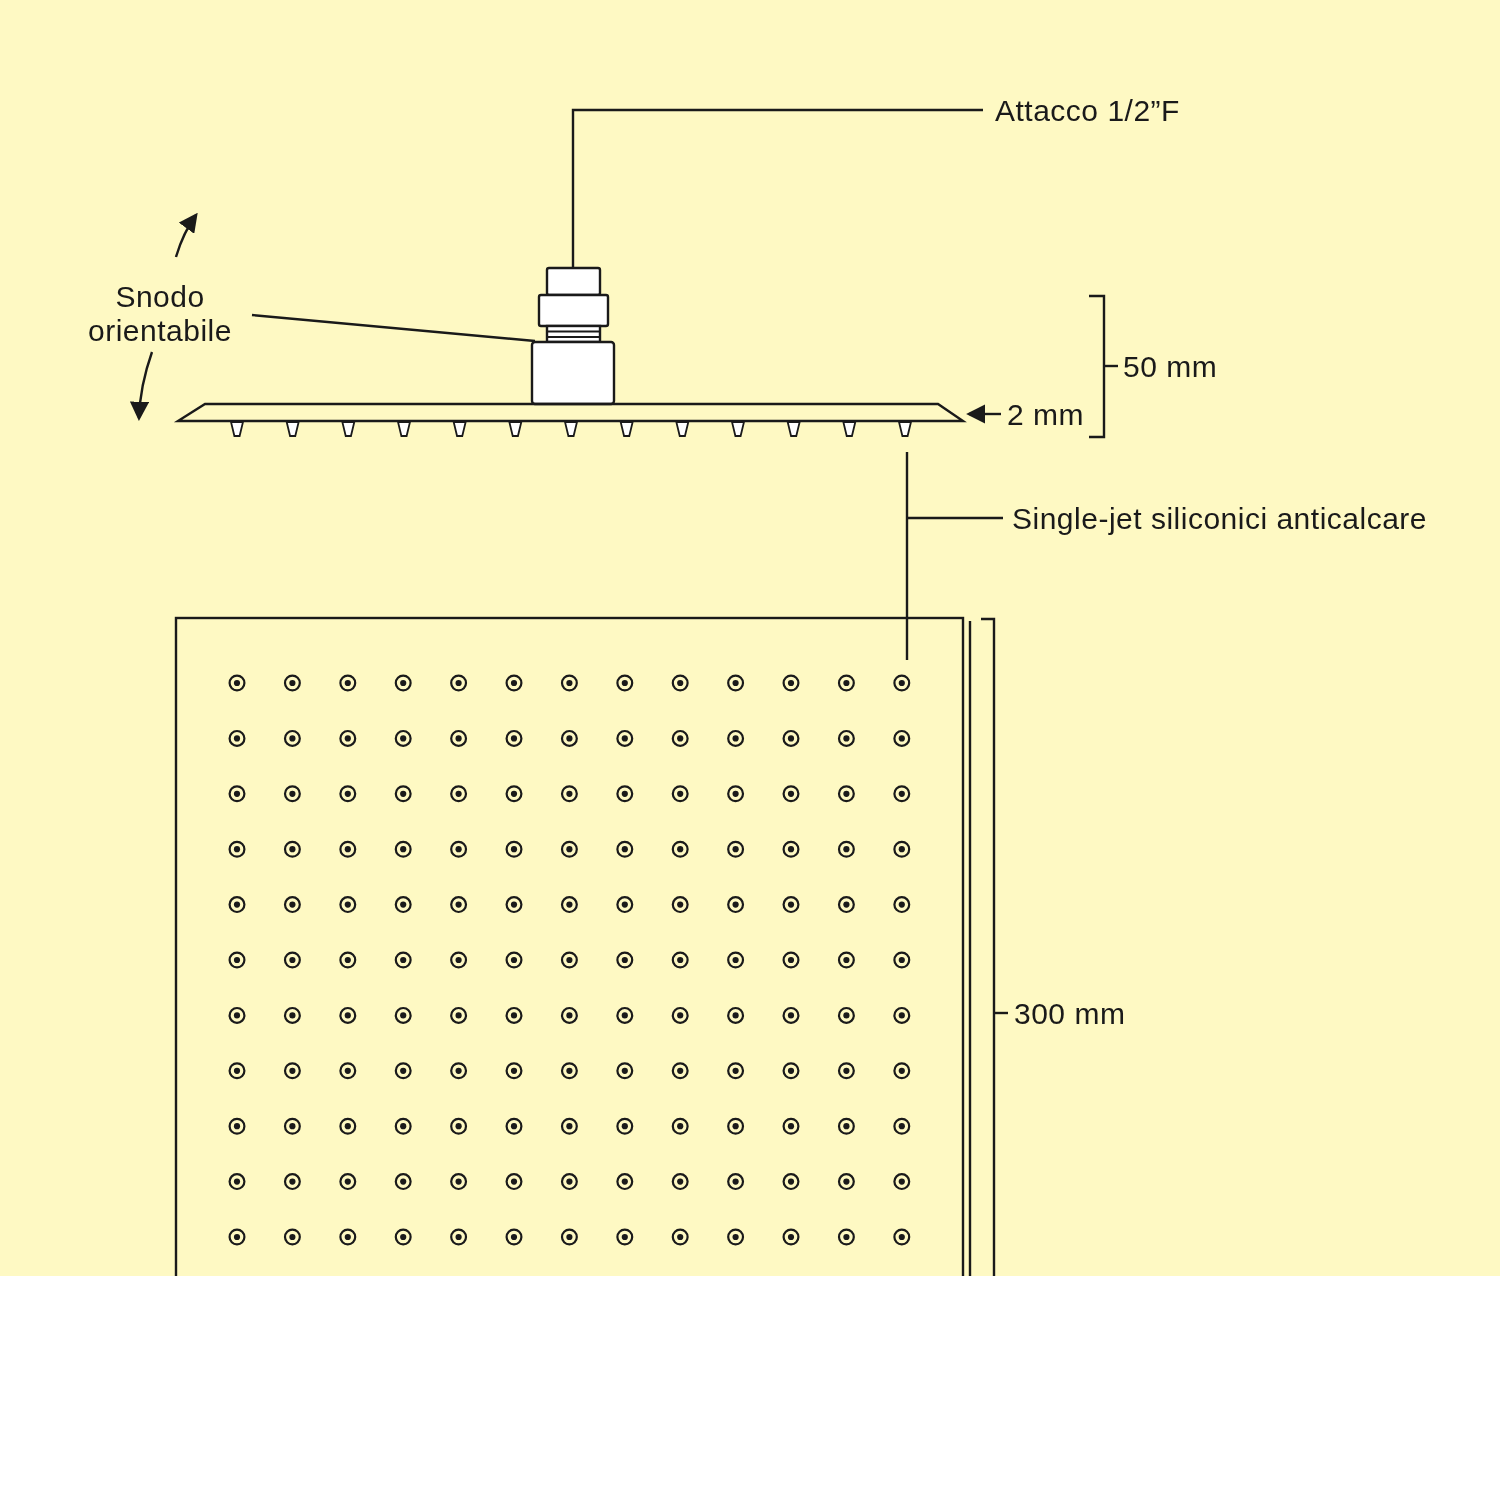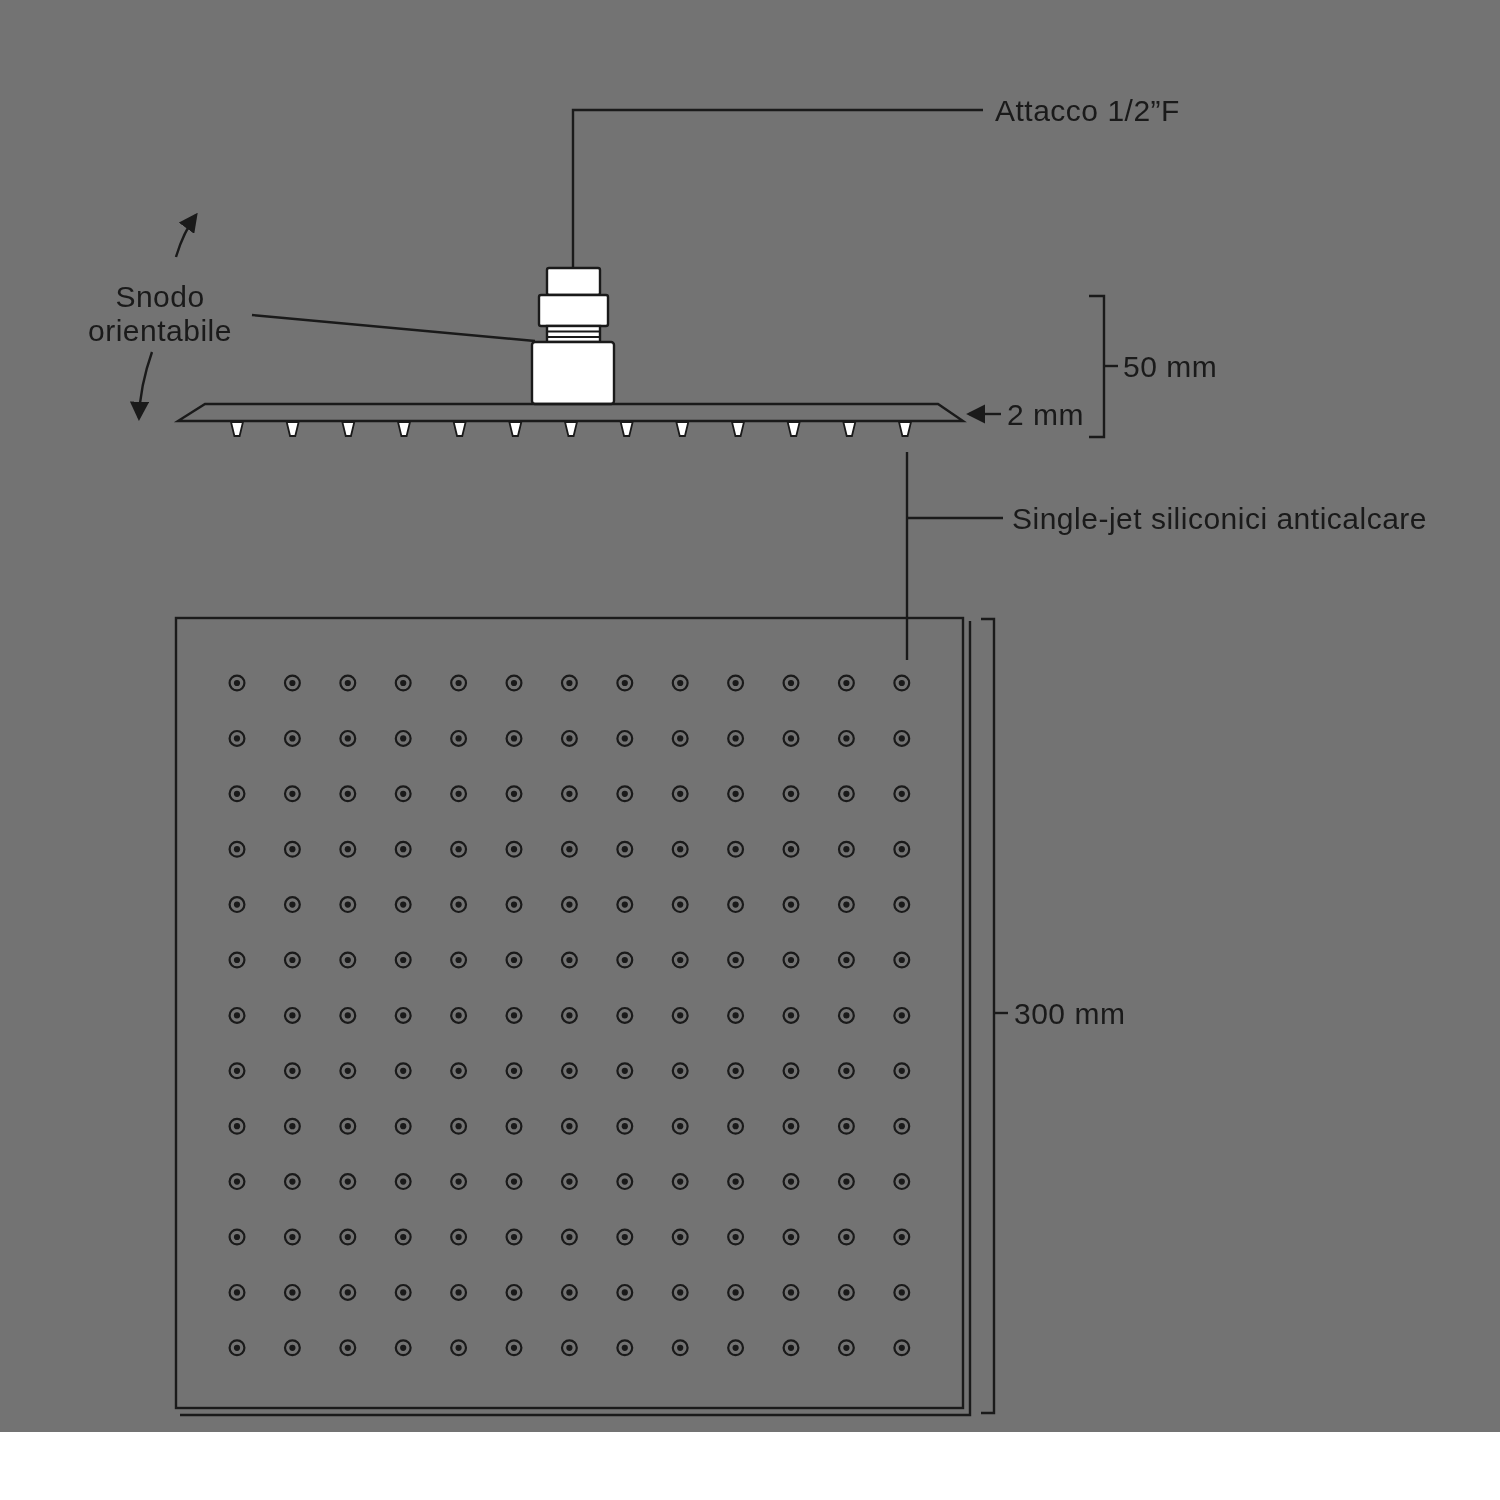--- a/index.html
+++ b/index.html
@@ -3,22 +3,22 @@
 <meta charset="utf-8">
 <style>
   html, body {
     margin: 0;
     padding: 0;
     background: #ffffff;
   }
   .canvas {
     position: relative;
     width: 1500px;
-    height: 1432px;
-    background: #737373;
+    height: 1276px;
+    background: #fef9c3;
     font-family: "Liberation Sans", sans-serif;
   }
   svg {
     display: block;
   }
   svg text {
     font-family: "Liberation Sans", sans-serif;
     fill: #1a1a1a;
   }
   .lbl {

